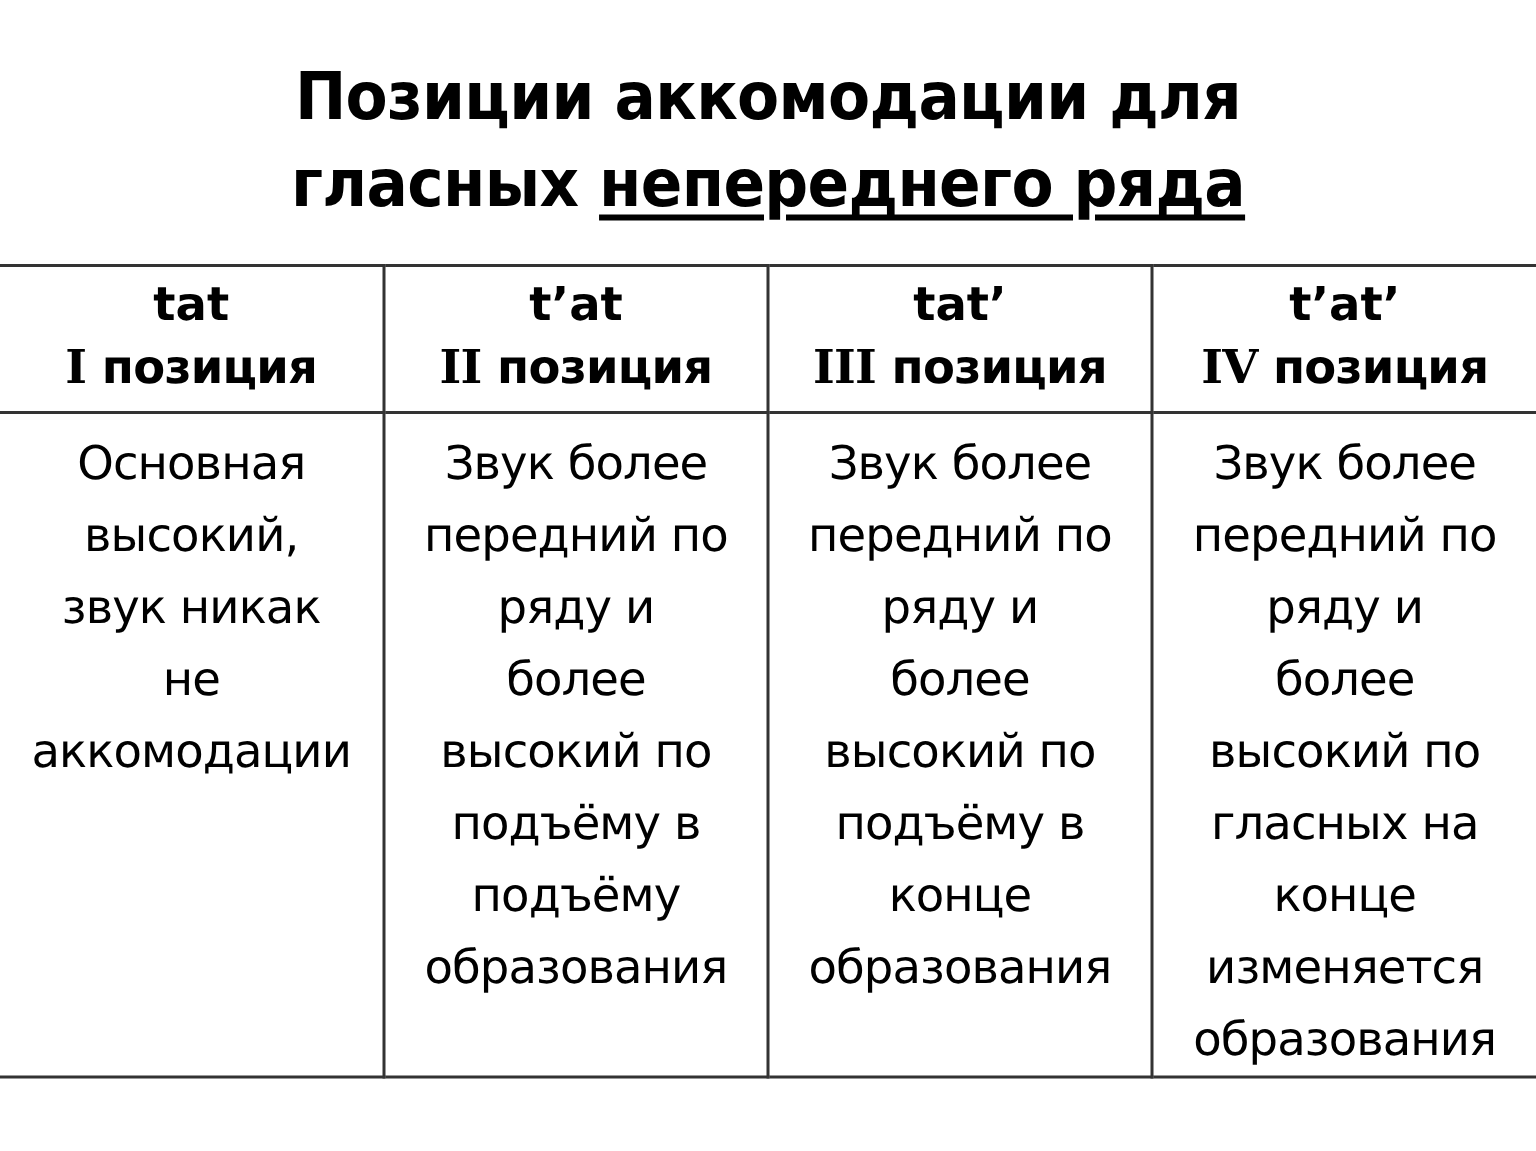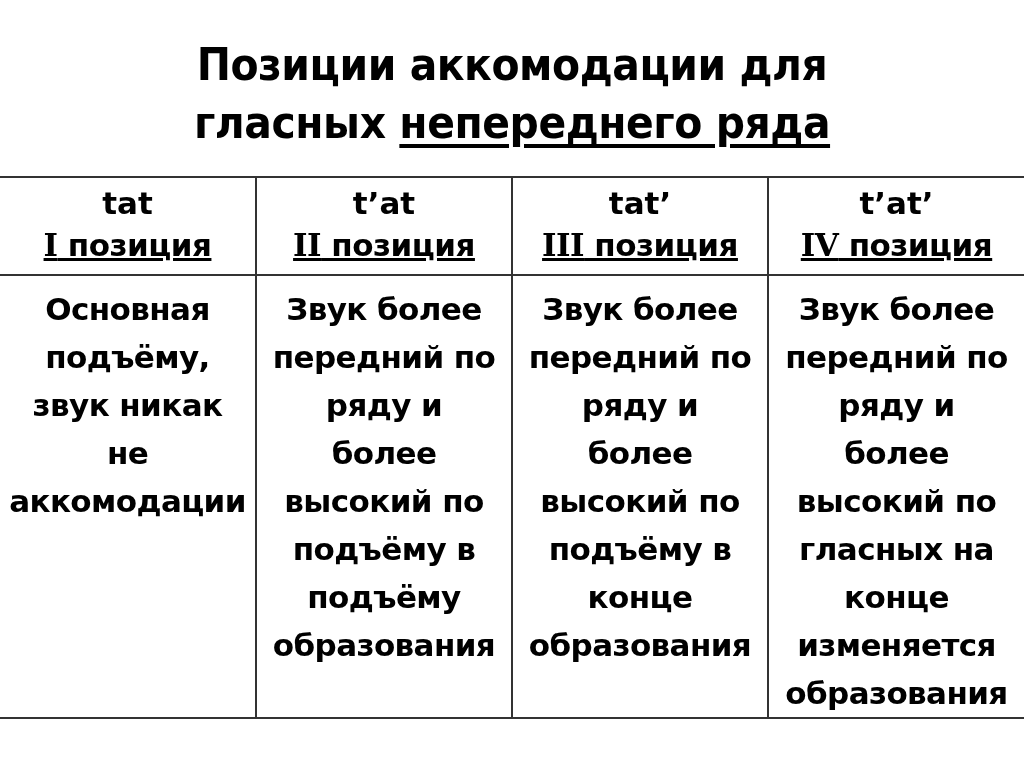--- a/index.html
+++ b/index.html
@@ -60,38 +60,36 @@
       white-space: nowrap;
       margin-left: 48px;
     }
     .table th .word {
       display: block;
       font-family: "DejaVu Sans", sans-serif;
     }
     .table th .pos {
       display: block;
       letter-spacing: -0.5px;
-      text-decoration: underline;
     }
     .table th .roman {
       font-family: "DejaVu Serif", serif;
       font-weight: bold;
     }
     .table td {
       height: 440px;
       font-size: 31px;
       line-height: 48px;
       padding-top: 9px;
       box-sizing: border-box;
       letter-spacing: -0.6px;
     }
     .table td .line {
       display: block;
       white-space: nowrap;
-      font-weight: bold;
     }
   </style>
 </head>
 <body>
 
 <div class="title">
   <div>Позиции аккомодации для</div>
   <div><span>гласных </span><span class="underlined">непереднего ряда</span></div>
 </div>
 
@@ -119,21 +117,21 @@
       <th>
         <span class="word">t’at’</span>
         <span class="pos"><span class="roman">IV</span><span> позиция</span></span>
       </th>
     </tr>
   </thead>
   <tbody>
     <tr>
       <td>
         <span class="line">Основная</span>
-        <span class="line">подъёму,</span>
+        <span class="line">высокий,</span>
         <span class="line">звук никак</span>
         <span class="line">не</span>
         <span class="line">аккомодации</span>
       </td>
       <td>
         <span class="line">Звук более</span>
         <span class="line">передний по</span>
         <span class="line">ряду и</span>
         <span class="line">более</span>
         <span class="line">высокий по</span>

